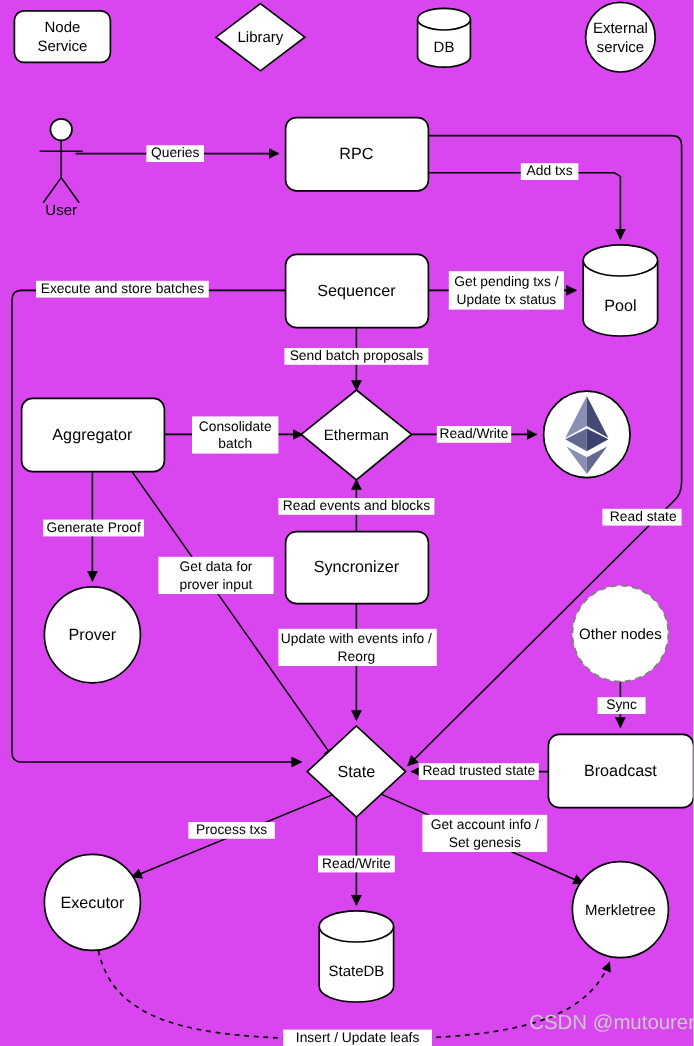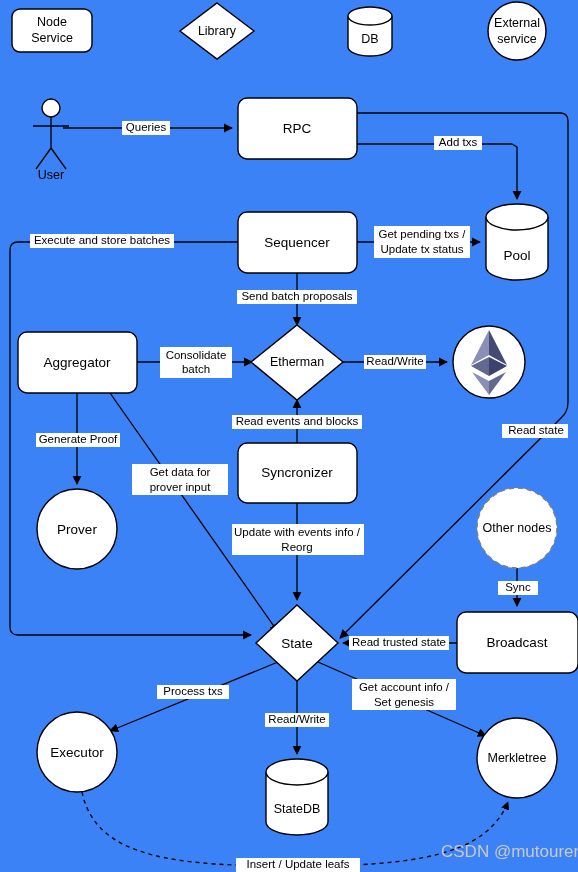--- a/index.html
+++ b/index.html
@@ -11,21 +11,21 @@
   body {
     font-family: "Liberation Sans", sans-serif;
     width: 578px;
     height: 872px;
     overflow: hidden;
   }
   #diagram-root {
     position: relative;
     width: 578px;
     height: 872px;
-    background: #3b82f6;
+    background: #d946ef;
   }
   svg#diagram {
     display: block;
     width: 578px;
     height: 872px;
   }
   .shape-stroke {
     fill: #ffffff;
     stroke: #000000;
     stroke-width: 1.4;

